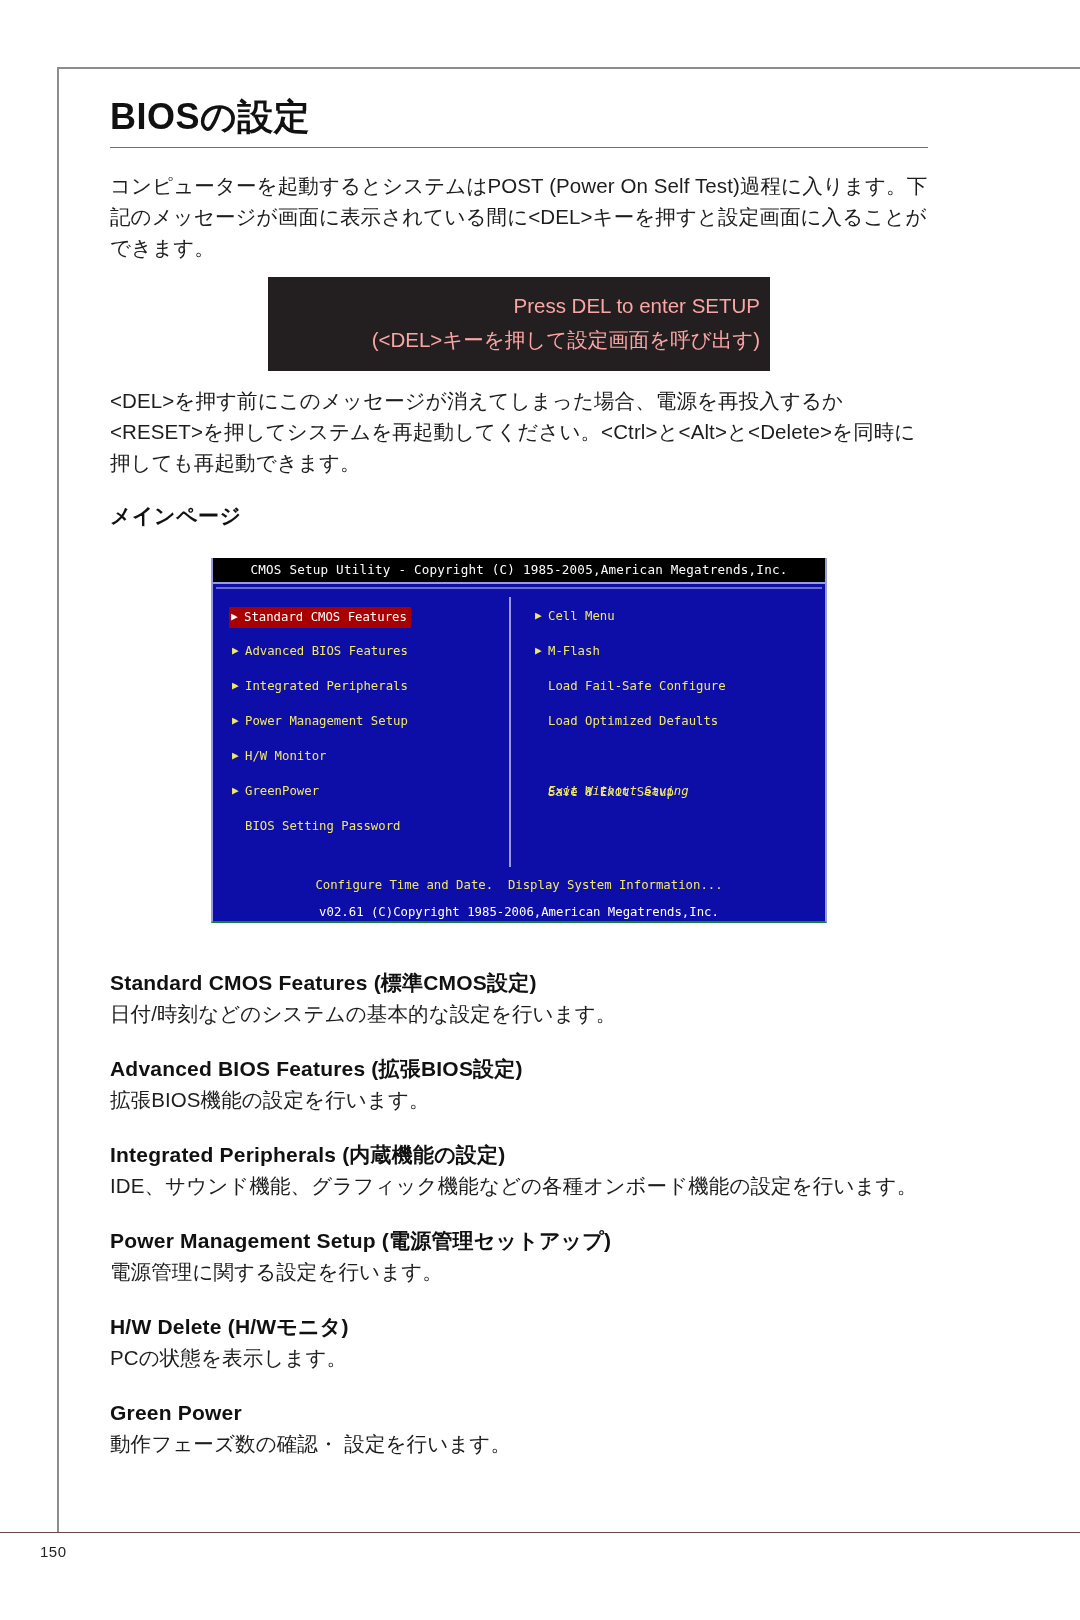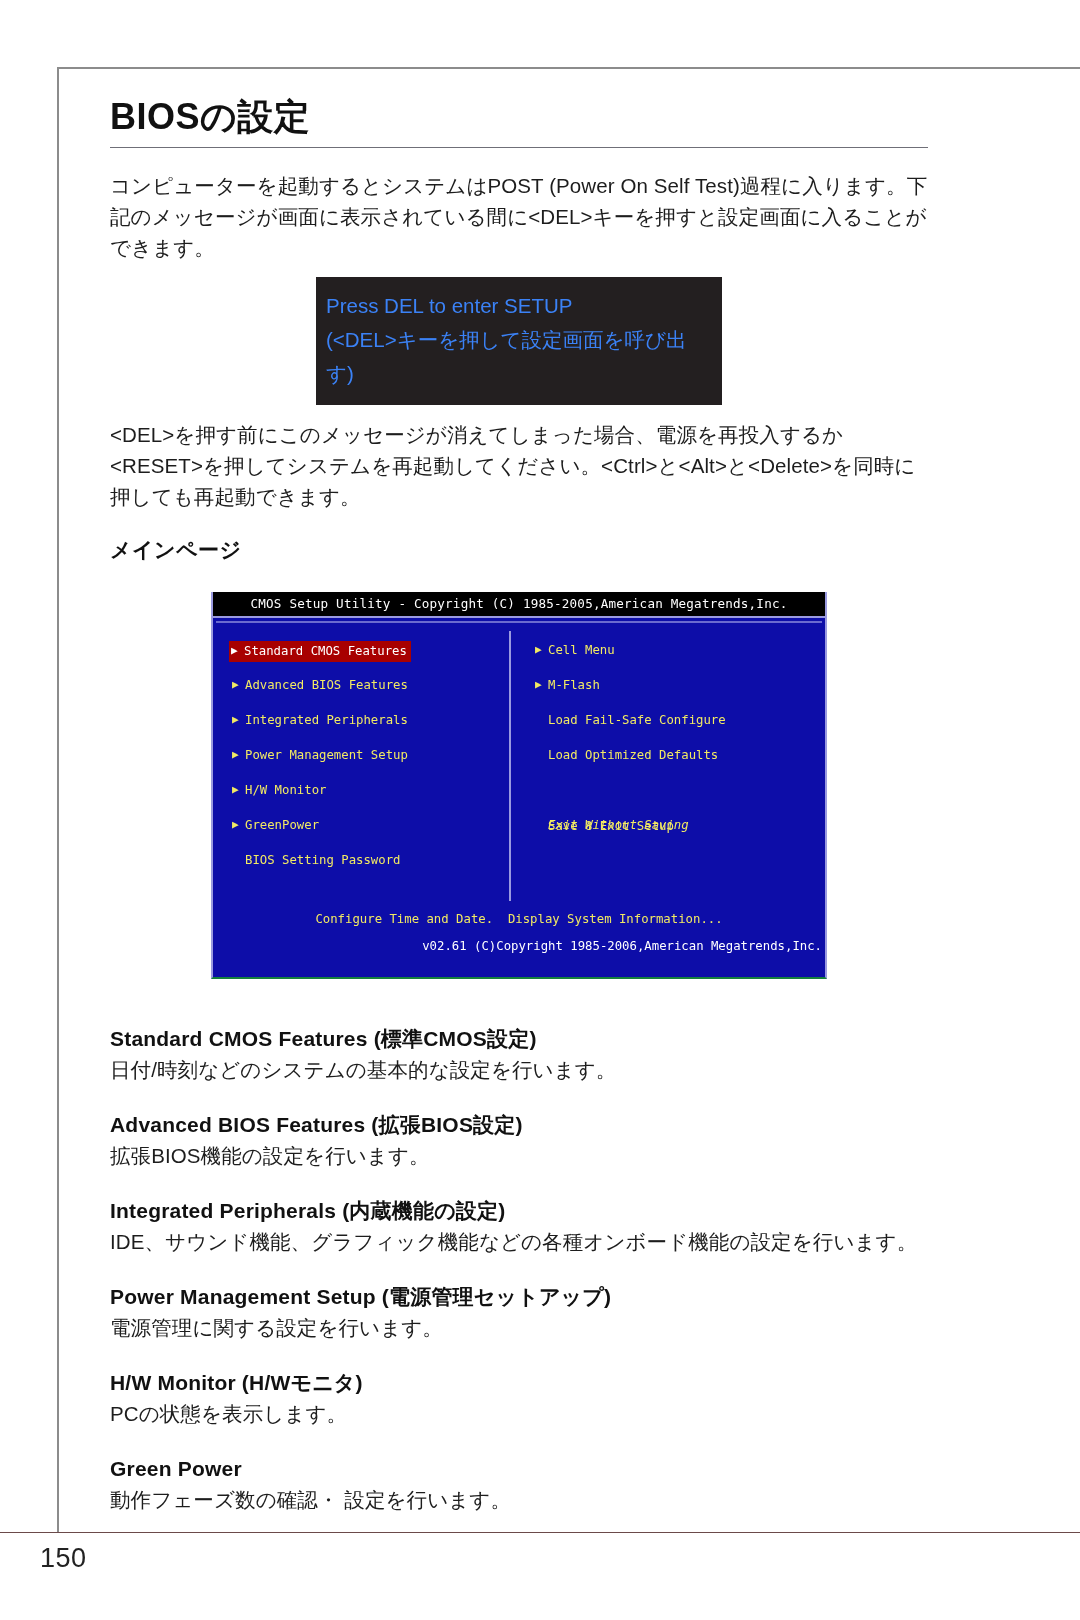--- a/index.html
+++ b/index.html
@@ -32,21 +32,21 @@
     left: 0;
     right: 0;
     top: 1532px;
     height: 0;
     border-top: 1.5px solid #6b4a4a;
   }
   #page-number {
     position: absolute;
     left: 40px;
     top: 1543px;
-    font-size: 27px;
+    font-size: 15px;
     color: #222;
     letter-spacing: 0.5px;
   }
 
   
   #content {
     position: absolute;
     left: 110px;
     top: 96px;
     width: 818px;
@@ -71,26 +71,26 @@
     line-height: 31px;
     margin: 22px 0 0 0;
     color: #1d1d1d;
     letter-spacing: 0.1px;
   }
   p.body-text.tight { margin-top: 14px; }
 
   
   #post-box {
     background: #231f20;
-    color: #3b82f6;
-    width: 406px;
+    color: #fca5a5;
+    width: 502px;
     margin: 14px auto 0 auto;
     padding: 12px 10px 14px 10px;
     box-sizing: border-box;
-    text-align: left;
+    text-align: right;
     font-size: 20.5px;
     line-height: 34px;
   }
 
   
   h2.section-head {
     font-size: 21px;
     font-weight: bold;
     margin: 24px 0 0 0;
     color: #111;
@@ -184,23 +184,23 @@
     line-height: 18px;
     overflow: hidden;
   }
   #bios-keybar .row2 { letter-spacing: 0.1px; }
   #bios-hint {
     text-align: center;
     padding: 11px 0 3px 0;
     white-space: pre;
   }
   #bios-version {
-    text-align: right;
+    text-align: center;
     color: #ffffff;
-    padding: 10px 0 24px 0;
+    padding: 10px 0 2px 0;
     white-space: pre;
   }
 
   
   .desc-block { margin-top: 26px; }
   .desc-block:first-of-type { margin-top: 46px; }
   .desc-title {
     font-size: 21px;
     font-weight: bold;
     color: #111;
@@ -283,21 +283,21 @@
       </div>
       <div class="desc-block">
         <div class="desc-title">Integrated Peripherals (内蔵機能の設定)</div>
         <div class="desc-text">IDE、サウンド機能、グラフィック機能などの各種オンボード機能の設定を行います。</div>
       </div>
       <div class="desc-block">
         <div class="desc-title">Power Management Setup (電源管理セットアップ)</div>
         <div class="desc-text">電源管理に関する設定を行います。</div>
       </div>
       <div class="desc-block">
-        <div class="desc-title">H/W Monitor (H/Wモニタ)</div>
+        <div class="desc-title">H/W Delete (H/Wモニタ)</div>
         <div class="desc-text">PCの状態を表示します。</div>
       </div>
       <div class="desc-block">
         <div class="desc-title">Green Power</div>
         <div class="desc-text">動作フェーズ数の確認・ 設定を行います。</div>
       </div>
     </div>
 
 </div>
 

